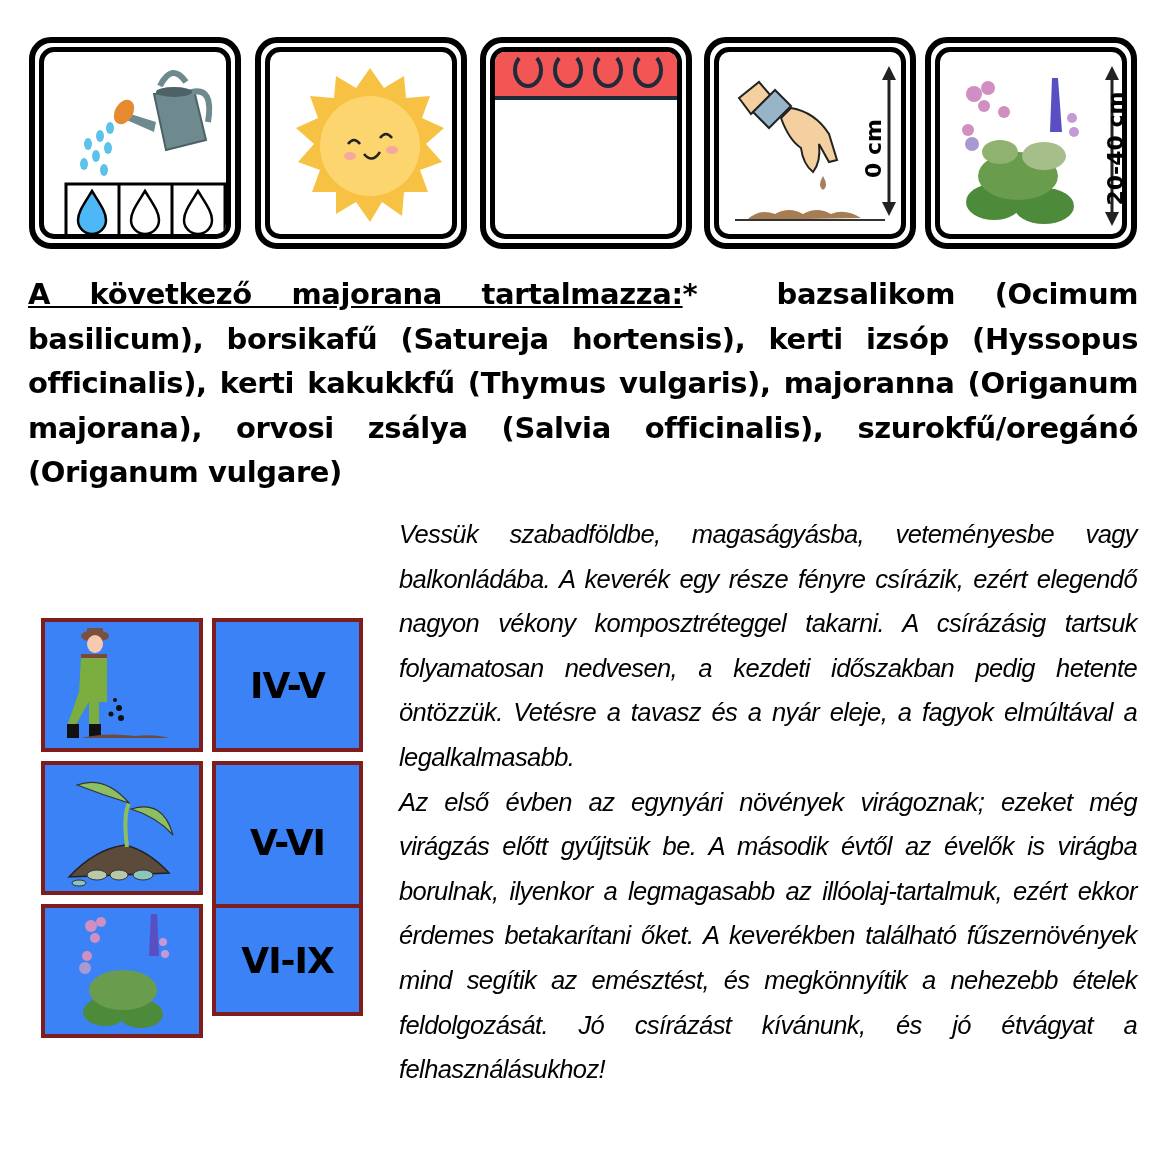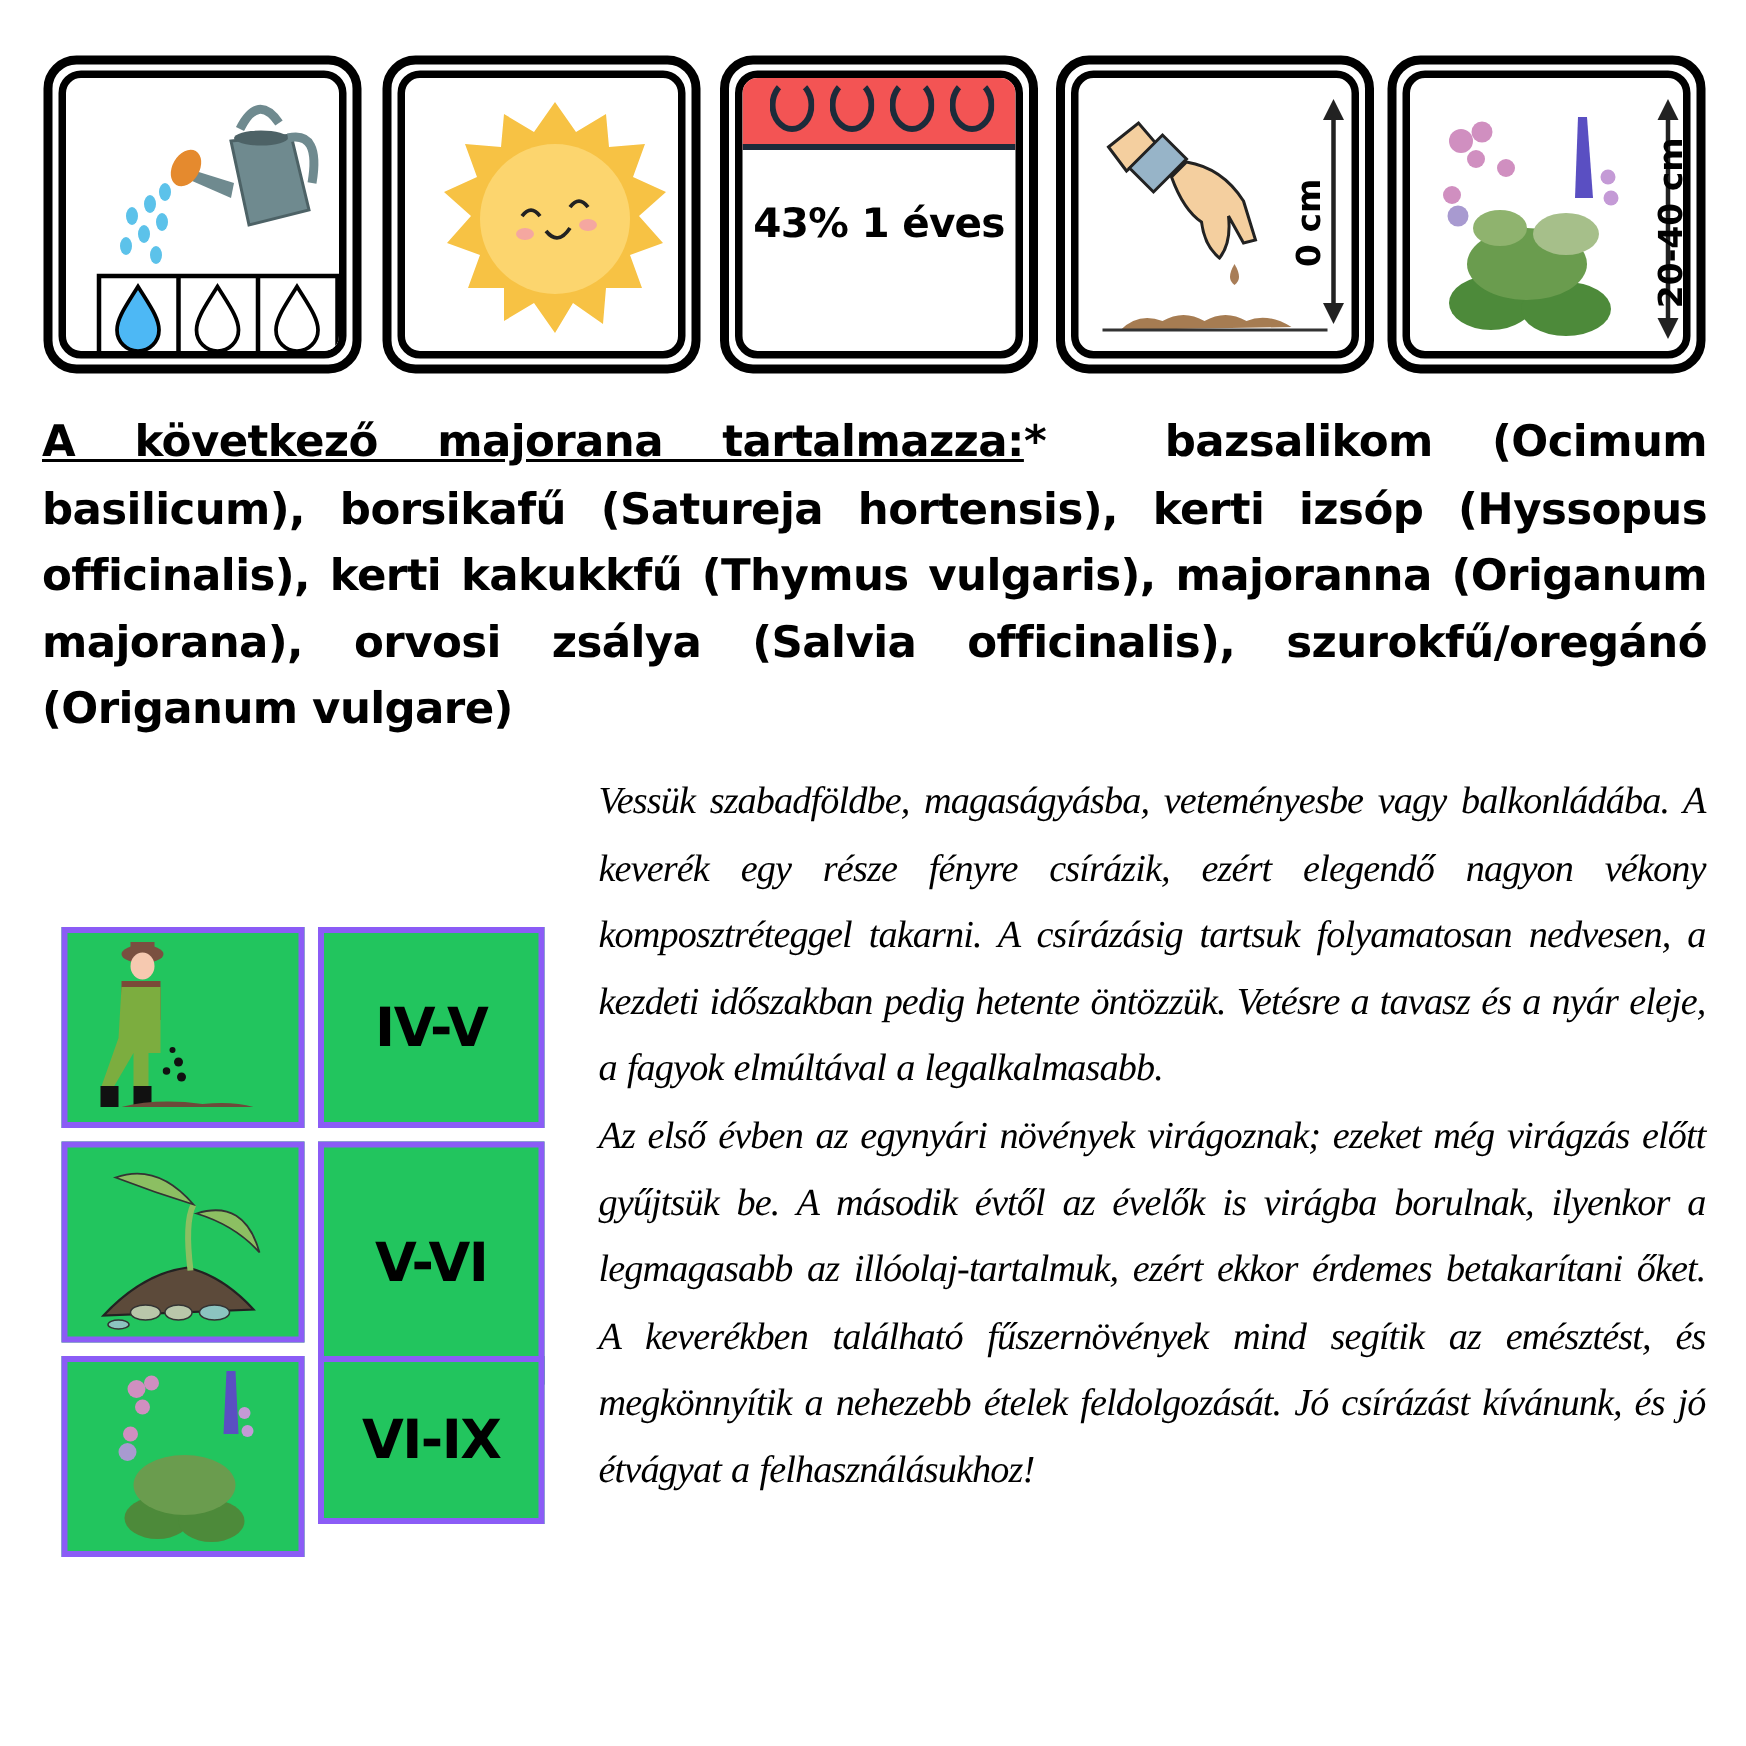--- a/index.html
+++ b/index.html
@@ -5,23 +5,23 @@
   * { box-sizing: border-box; margin: 0; padding: 0; }
   body { width: 1164px; height: 1164px; background: #ffffff; position: relative; overflow: hidden; font-family: "DejaVu Sans", sans-serif; color: #000; }
   .tile { position: absolute; top: 37px; width: 212px; height: 212px; border: 6px solid #000; border-radius: 22px; background: #fff; }
   .tile-inner { position: absolute; inset: 4px; border: 5px solid #000; border-radius: 15px; overflow: hidden; background: #fff; }
   .cal-top { position: absolute; left: 0; right: 0; top: 0; height: 48px; background: #f35454; border-bottom: 4px solid #1d2b3a; }
   .cal-ring { position: absolute; top: 0; width: 30px; height: 36px; border: 4px solid #1d2b3a; border-radius: 50%; border-top-color: transparent; }
   .cal-text { position: absolute; left: 0; right: 0; text-align: center; font-weight: bold; font-size: 27px; letter-spacing: -0.5px; }
   .vlabel { position: absolute; font-weight: bold; font-size: 22px; transform: rotate(-90deg); white-space: nowrap; }
   .species { position: absolute; left: 28px; top: 272px; width: 1110px; font-weight: bold; font-size: 29px; line-height: 44.5px; text-align: justify; letter-spacing: -0.4px; }
   .species .u { text-decoration: underline; }
-  .desc { position: absolute; left: 399px; top: 512px; width: 738px; font-family: Liberation Serif, serif; font-style: italic; font-size: 25.5px; line-height: 44.6px; text-align: justify; letter-spacing: -0.6px; word-spacing: 1px; }
+  .desc { position: absolute; left: 399px; top: 512px; width: 738px; font-family: Liberation Sans, sans-serif; font-style: italic; font-size: 25.5px; line-height: 44.6px; text-align: justify; letter-spacing: -0.6px; word-spacing: 1px; }
   .desc p { text-align: justify; }
-  .cell { position: absolute; border: 4px solid #8b5cf6; background: #22c55e; }
+  .cell { position: absolute; border: 4px solid #7f1d1d; background: #3b82f6; }
   .cell-label { position: absolute; inset: 0; display: flex; align-items: center; justify-content: center; font-weight: bold; font-size: 36px; letter-spacing: -1px; }
 </style>
 </head>
 <body>
 
 <div class="tile" style="left:29px;">
   <div class="tile-inner">
     <svg width="194" height="194" viewBox="0 0 194 194" style="position:absolute;left:0;top:0;">
 
       <path d="M110 42 L150 38 L162 88 L122 98 Z" fill="#6f8a8f" stroke="#4d6266" stroke-width="2"></path>
@@ -67,21 +67,20 @@
   </div>
 </div>
 
 <div class="tile" style="left:480px;">
   <div class="tile-inner">
     <div class="cal-top"></div>
     <div class="cal-ring" style="left:18px;"></div>
     <div class="cal-ring" style="left:58px;"></div>
     <div class="cal-ring" style="left:98px;"></div>
     <div class="cal-ring" style="left:138px;"></div>
-    <div class="cal-text" style="top:82px;">43% 1 éves</div>
   </div>
 </div>
 
 <div class="tile" style="left:704px;">
   <div class="tile-inner">
     <svg width="194" height="194" viewBox="0 0 194 194" style="position:absolute;left:0;top:0;">
       <path d="M20 46 L40 30 L52 44 L32 62 Z" fill="#f4cf9f" stroke="#222" stroke-width="2"></path>
       <path d="M34 60 L56 38 L72 54 L50 76 Z" fill="#97b4c8" stroke="#222" stroke-width="2"></path>
       <path d="M62 66 L72 56 Q96 60 110 82 L118 108 L110 110 L100 92 Q102 110 94 120 Q84 112 82 96 Q70 88 62 66 Z" fill="#f4cf9f" stroke="#222" stroke-width="2"></path>
       <path d="M104 124 Q98 134 104 138 Q110 134 104 124 Z" fill="#a87d57"></path>

